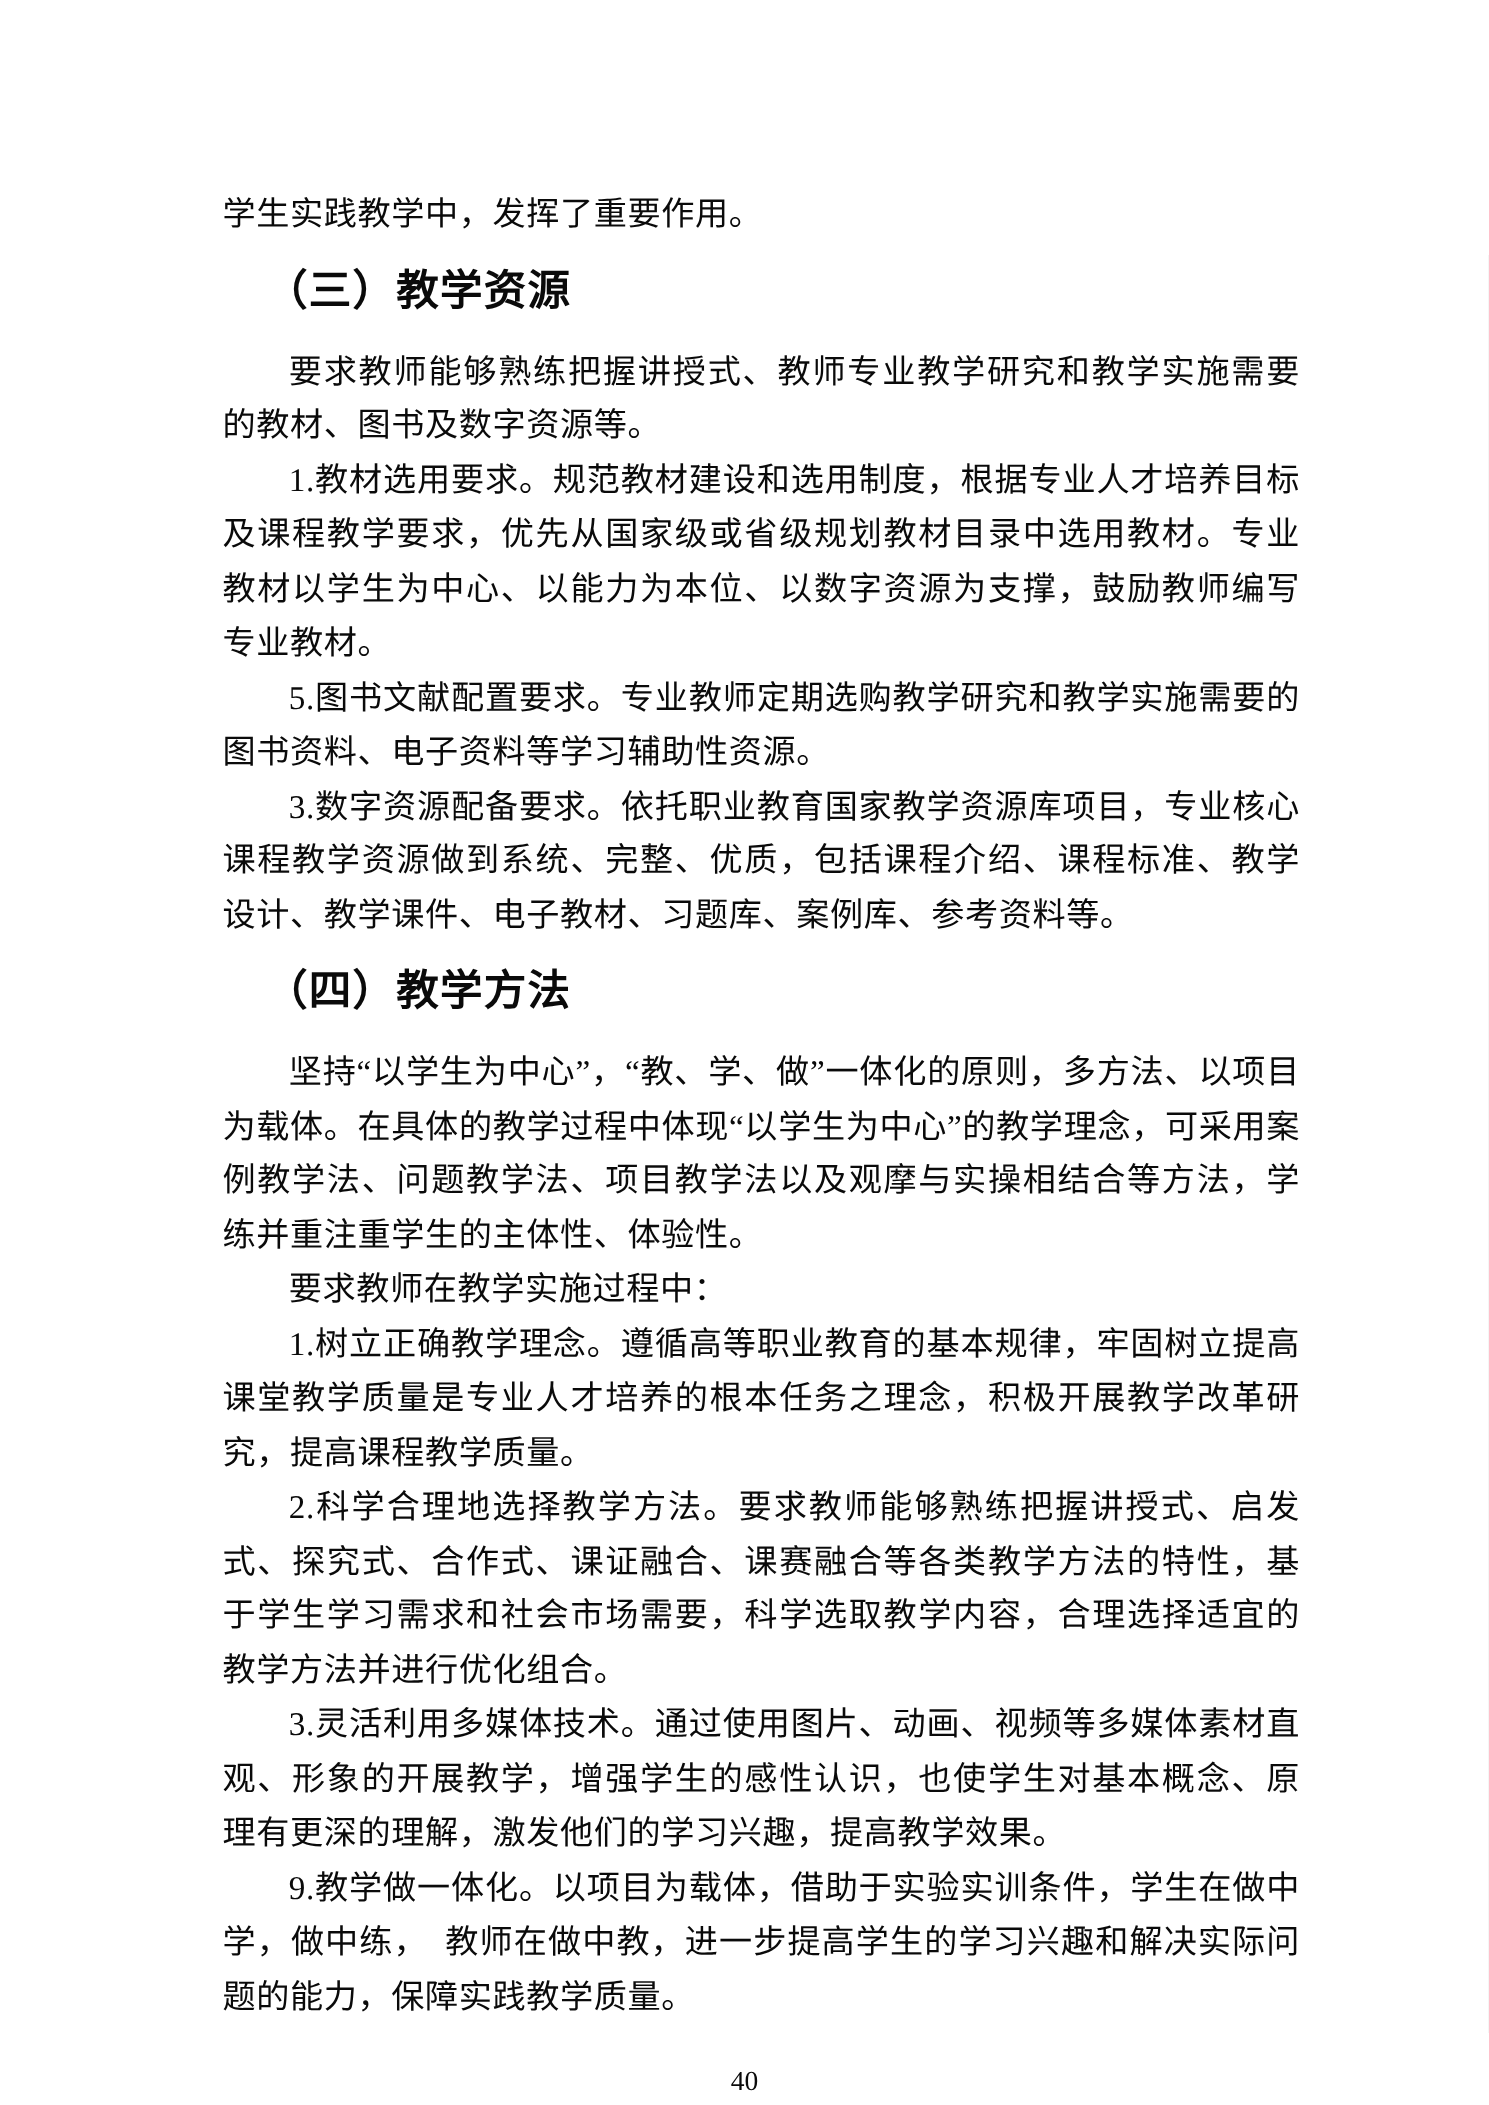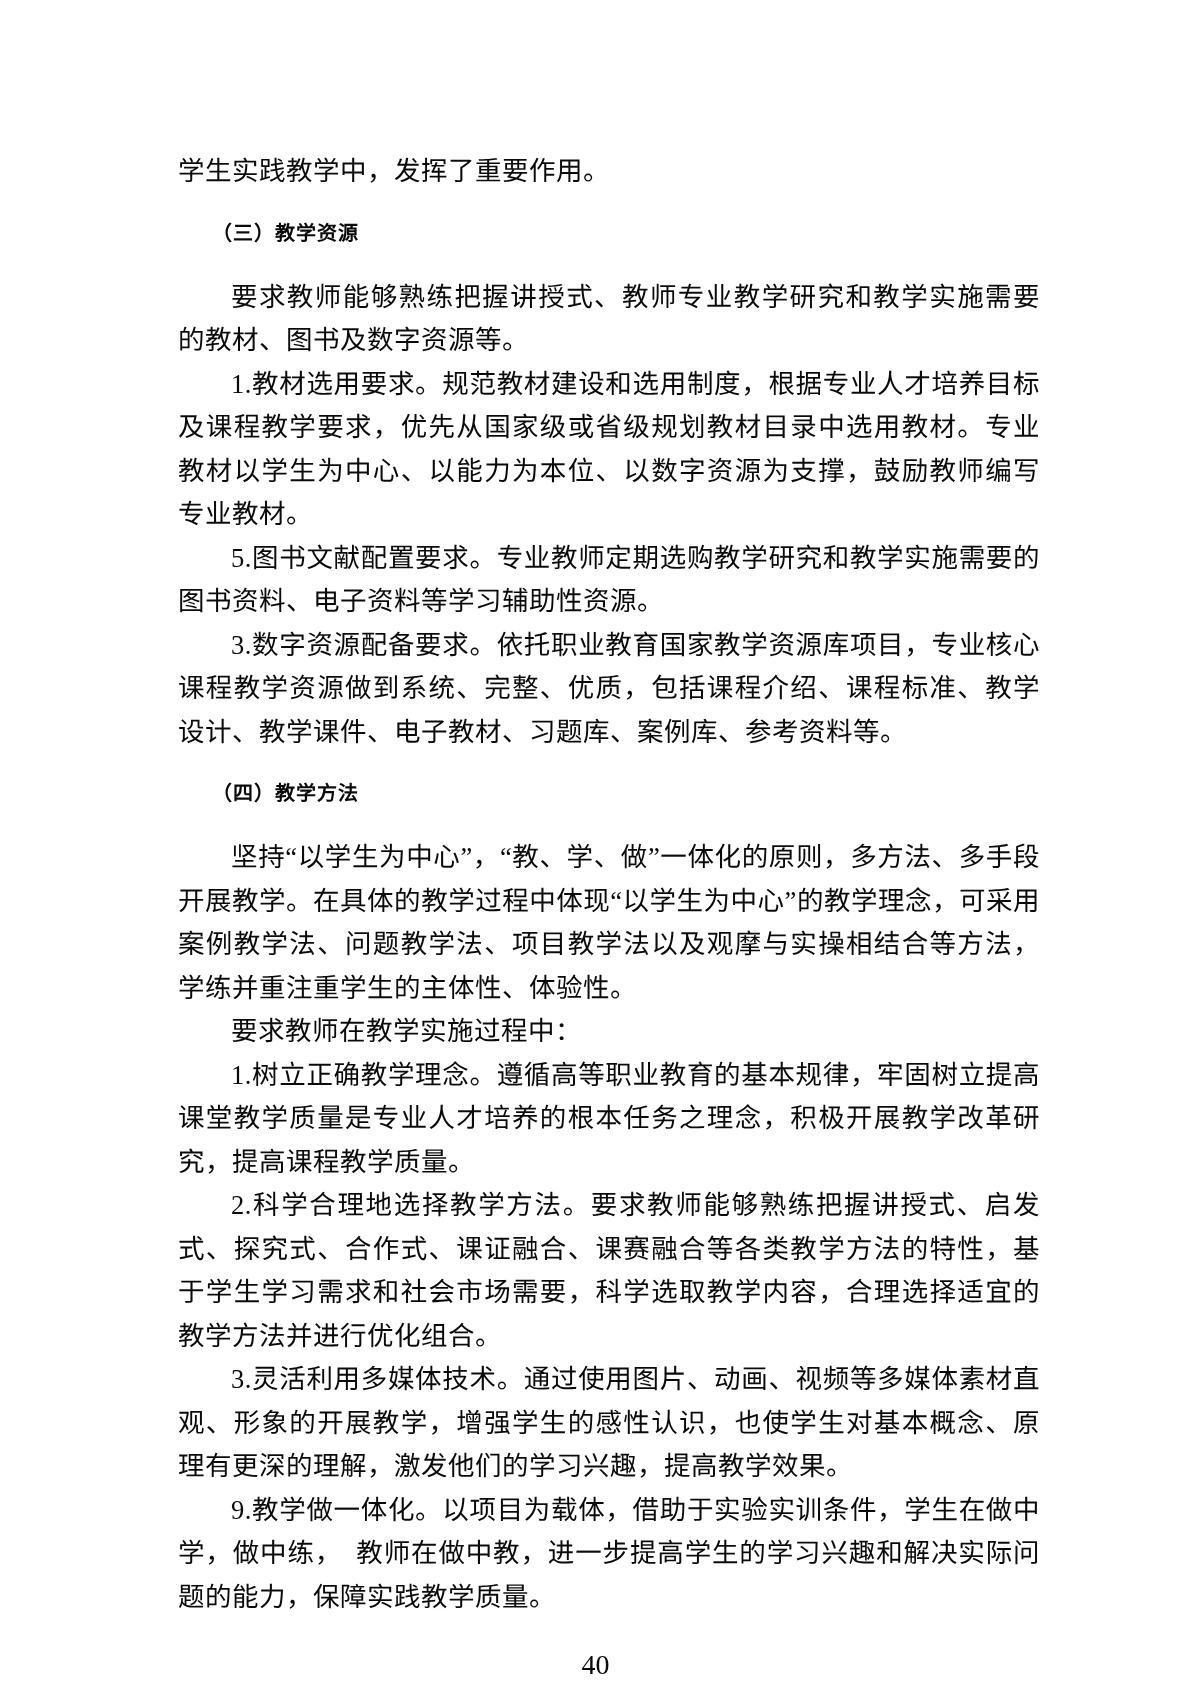--- a/index.html
+++ b/index.html
@@ -24,51 +24,51 @@
     font-size: 26.5px;
     line-height: 43.5px;
     text-align: justify;
     text-align-last: left;
     letter-spacing: 0.5px;
   }
   .para.indent { text-indent: 2em; }
   .heading {
     font-family: "Liberation Sans", "DejaVu Sans", sans-serif;
     font-weight: 700;
-    font-size: 20px;
+    font-size: 34px;
     line-height: 46px;
     padding-left: 34px;
     margin-top: 16px;
     margin-bottom: 20px;
     letter-spacing: 1px;
   }
   .page-footer {
     position: absolute;
     top: 1652px;
     left: 0;
     width: 100%;
     text-align: center;
-    font-size: 28px;
+    font-size: 22px;
     line-height: 26px;
     color: #0a0a0a;
   }
 </style>
 </head>
 <body>
 
 <div class="page">
   <div class="content">
     <p class="para">学生实践教学中，发挥了重要作用。</p>
     <h2 class="heading">（三）教学资源</h2>
     <p class="para indent">要求教师能够熟练把握讲授式、教师专业教学研究和教学实施需要的教材、图书及数字资源等。</p>
     <p class="para indent">1.教材选用要求。规范教材建设和选用制度，根据专业人才培养目标及课程教学要求，优先从国家级或省级规划教材目录中选用教材。专业教材以学生为中心、以能力为本位、以数字资源为支撑，鼓励教师编写专业教材。</p>
     <p class="para indent">5.图书文献配置要求。专业教师定期选购教学研究和教学实施需要的图书资料、电子资料等学习辅助性资源。</p>
     <p class="para indent">3.数字资源配备要求。依托职业教育国家教学资源库项目，专业核心课程教学资源做到系统、完整、优质，包括课程介绍、课程标准、教学设计、教学课件、电子教材、习题库、案例库、参考资料等。</p>
     <h2 class="heading">（四）教学方法</h2>
-    <p class="para indent">坚持“以学生为中心”，“教、学、做”一体化的原则，多方法、多手段开展教学。在具体的教学过程中体现“以学生为中心”的教学理念，可采用案例教学法、问题教学法、项目教学法以及观摩与实操相结合等方法，学练并重注重学生的主体性、体验性。</p>
+    <p class="para indent">坚持“以学生为中心”，“教、学、做”一体化的原则，多方法、以项目为载体。在具体的教学过程中体现“以学生为中心”的教学理念，可采用案例教学法、问题教学法、项目教学法以及观摩与实操相结合等方法，学练并重注重学生的主体性、体验性。</p>
     <p class="para indent">要求教师在教学实施过程中：</p>
     <p class="para indent">1.树立正确教学理念。遵循高等职业教育的基本规律，牢固树立提高课堂教学质量是专业人才培养的根本任务之理念，积极开展教学改革研究，提高课程教学质量。</p>
     <p class="para indent">2.科学合理地选择教学方法。要求教师能够熟练把握讲授式、启发式、探究式、合作式、课证融合、课赛融合等各类教学方法的特性，基于学生学习需求和社会市场需要，科学选取教学内容，合理选择适宜的教学方法并进行优化组合。</p>
     <p class="para indent">3.灵活利用多媒体技术。通过使用图片、动画、视频等多媒体素材直观、形象的开展教学，增强学生的感性认识，也使学生对基本概念、原理有更深的理解，激发他们的学习兴趣，提高教学效果。</p>
     <p class="para indent">9.教学做一体化。以项目为载体，借助于实验实训条件，学生在做中学，做中练，　教师在做中教，进一步提高学生的学习兴趣和解决实际问题的能力，保障实践教学质量。</p>
   </div>
   <div class="page-footer">40</div>
 </div>
 
 </body></html>

